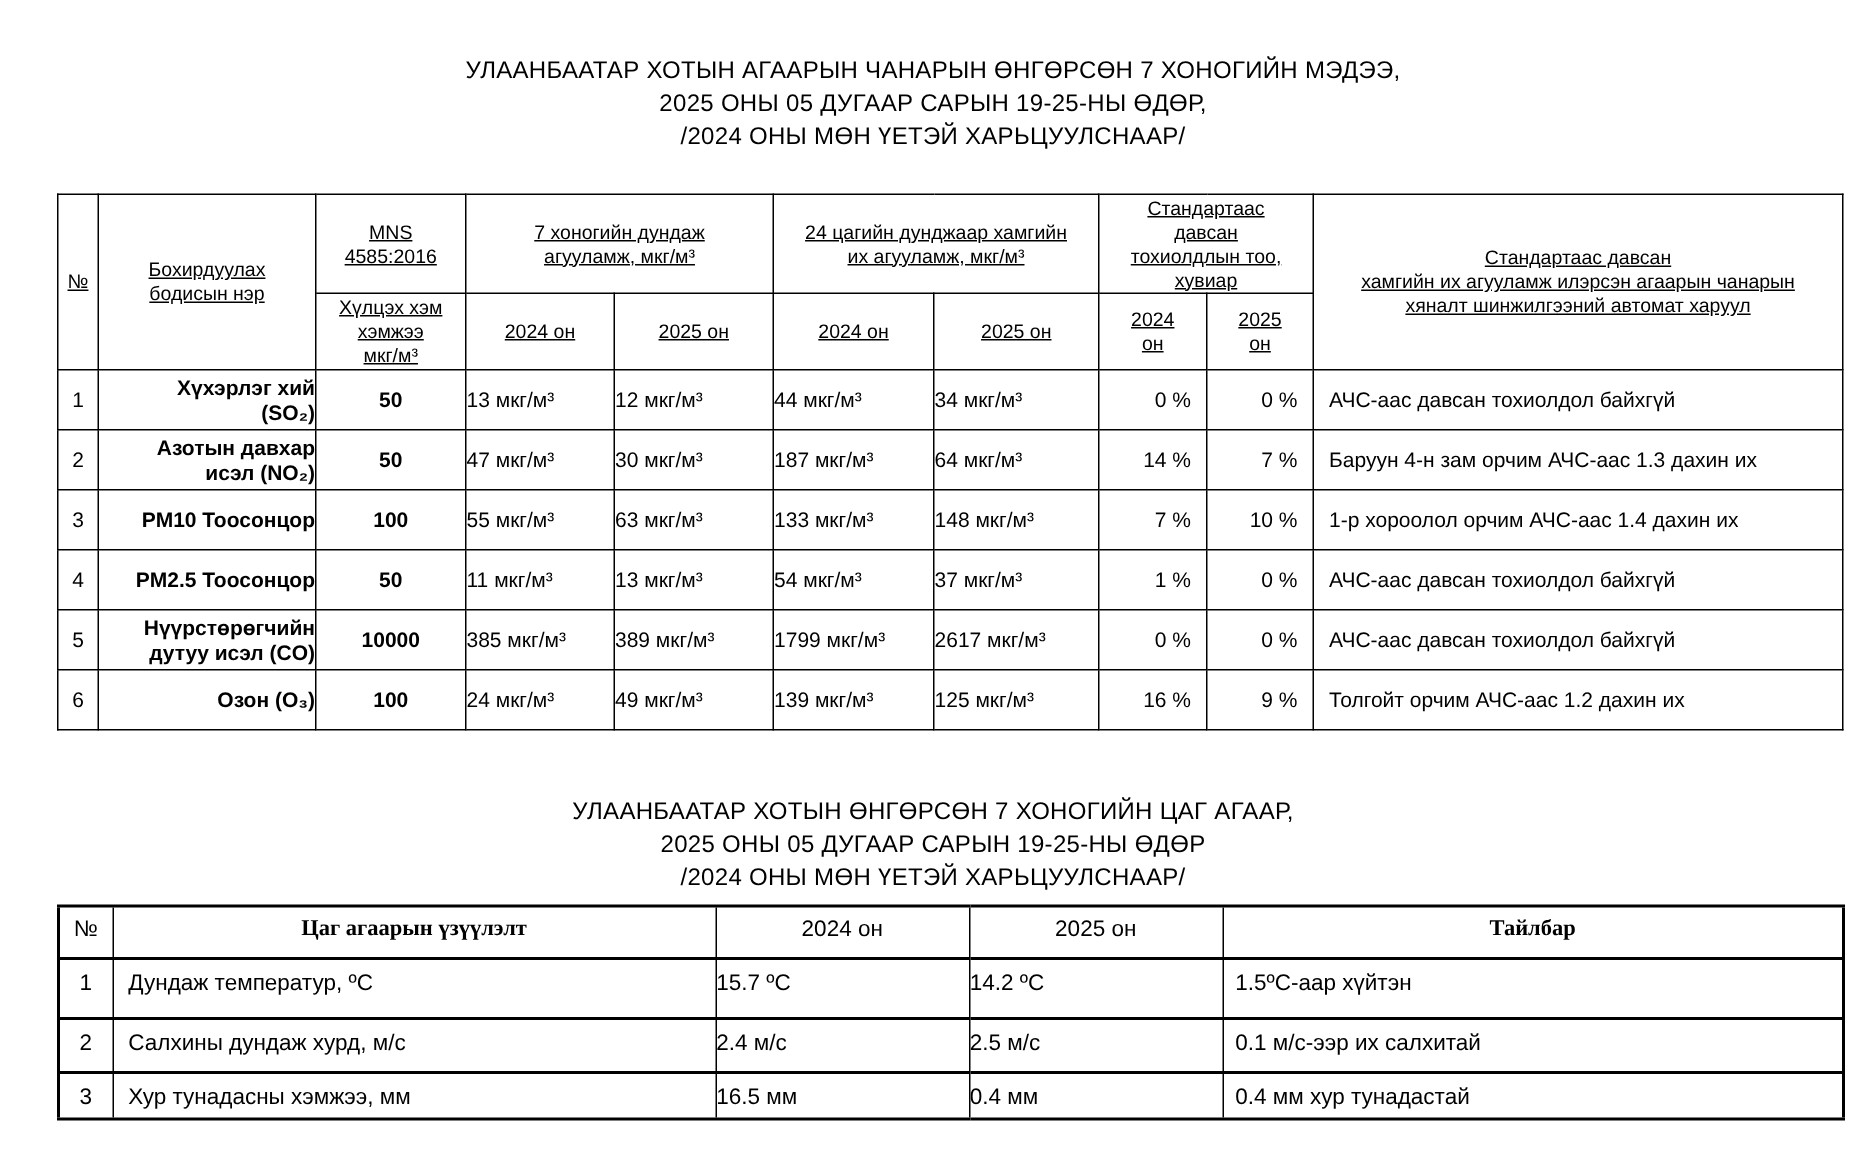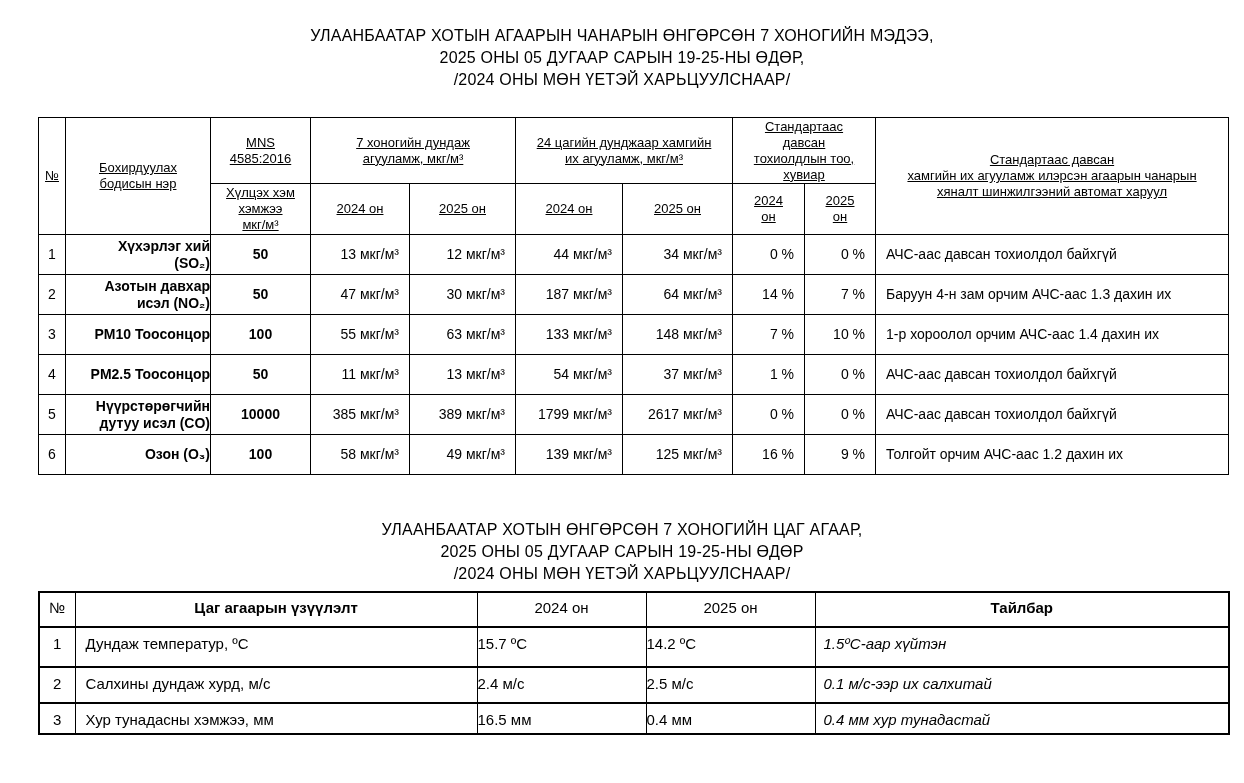--- a/index.html
+++ b/index.html
@@ -3,56 +3,56 @@
 <meta charset="utf-8">
 <style>
   html, body { margin: 0; padding: 0; background: #ffffff; }
   body {
     width: 1244px; height: 783px;
     font-family: "Liberation Sans", "DejaVu Sans", sans-serif;
     color: #000;
     overflow: hidden;
   }
   .title-block { text-align: center; font-size: 16px; line-height: 22px; letter-spacing: 0.2px; }
-  .title-air { padding-top: 25px; }
+  .title-air { padding-top: 25px; margin-top: 12px; }
   .title-weather { padding-top: 44px; }
 
   table { border-collapse: collapse; table-layout: fixed; width: 1190px; margin-left: 38px; }
   .pre { white-space: pre-line; }
 
   
   .t1 { margin-top: 26px; }
   .t1 th, .t1 td { border: 1px solid #000; padding: 0; overflow: hidden; }
   .t1 thead th { font-weight: normal; font-size: 13px; line-height: 16px; text-align: center; vertical-align: middle; text-decoration: underline; }
   .t1 thead tr.hr1 { height: 66px; }
   .t1 thead tr.hr2 { height: 51px; }
   .t1 tbody tr { height: 40px; }
   .t1 tbody td { font-size: 14px; line-height: 17px; vertical-align: middle; }
   .t1 td.no { text-align: center; }
   .t1 td.name { font-weight: bold; text-align: right; padding-left: 8px; }
   .t1 td.limit { font-weight: bold; text-align: center; }
-  .t1 td.val { text-align: right; padding-right: 10px; margin-left: 25px; }
+  .t1 td.val { padding-right: 10px; margin-left: 25px; }
   .t1 td.pct { text-align: right; padding-right: 10px; }
   .t1 td.station { text-align: left; padding-left: 10px; }
 
   
   .t2 { margin-top: 6px; border: 2px solid #000; }
   .t2 th, .t2 td {
     border: 1px solid #000;
     border-top-width: 2px; border-bottom-width: 2px;
     padding: 0; overflow: hidden;
   }
   .t2 thead th { font-weight: normal; font-size: 15px; text-align: center; vertical-align: top; padding-top: 6px; }
   .t2 thead tr { height: 35px; }
-  .t2 .b { font-weight: bold; }
+  .t2 .b { font-weight: bold; font-family: Liberation Serif, serif; }
   .t2 tbody td { font-size: 15px; vertical-align: top; padding-top: 7px; }
   .t2 td.no { text-align: center; }
   .t2 td.ind { text-align: left; padding-left: 10px; }
   .t2 td.val { }
-  .t2 td.note { text-align: left; padding-left: 8px; font-style: italic; }
+  .t2 td.note { text-align: left; padding-left: 8px; }
 </style>
 </head>
 <body>
 
 <div>
 
   <div class="title-block title-air">
     <div>УЛААНБААТАР ХОТЫН АГААРЫН ЧАНАРЫН ӨНГӨРСӨН 7 ХОНОГИЙН МЭДЭЭ,</div>
     <div>2025 ОНЫ 05 ДУГААР САРЫН 19-25-НЫ ӨДӨР,</div>
     <div>/2024 ОНЫ МӨН ҮЕТЭЙ ХАРЬЦУУЛСНААР/</div>
@@ -165,21 +165,21 @@
         <td class="val">1799 мкг/м³</td>
         <td class="val">2617 мкг/м³</td>
         <td class="pct">0 %</td>
         <td class="pct">0 %</td>
         <td class="station">АЧС-аас давсан тохиолдол байхгүй</td>
       </tr>
       <tr>
         <td class="no">6</td>
         <td class="name pre">Озон (O₃)</td>
         <td class="limit">100</td>
-        <td class="val">58 мкг/м³</td>
+        <td class="val">24 мкг/м³</td>
         <td class="val">49 мкг/м³</td>
         <td class="val">139 мкг/м³</td>
         <td class="val">125 мкг/м³</td>
         <td class="pct">16 %</td>
         <td class="pct">9 %</td>
         <td class="station">Толгойт орчим АЧС-аас 1.2 дахин их</td>
       </tr>
     </tbody>
   </table>
 

